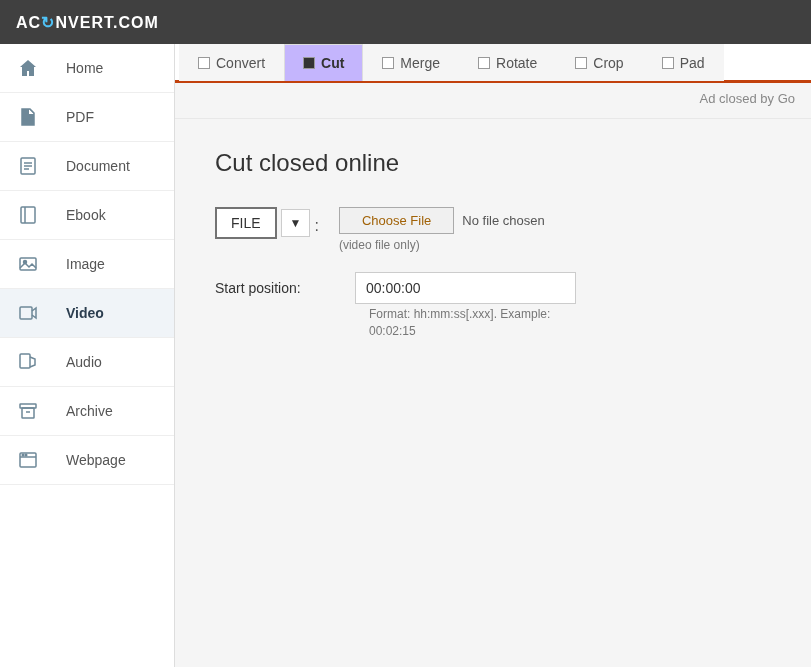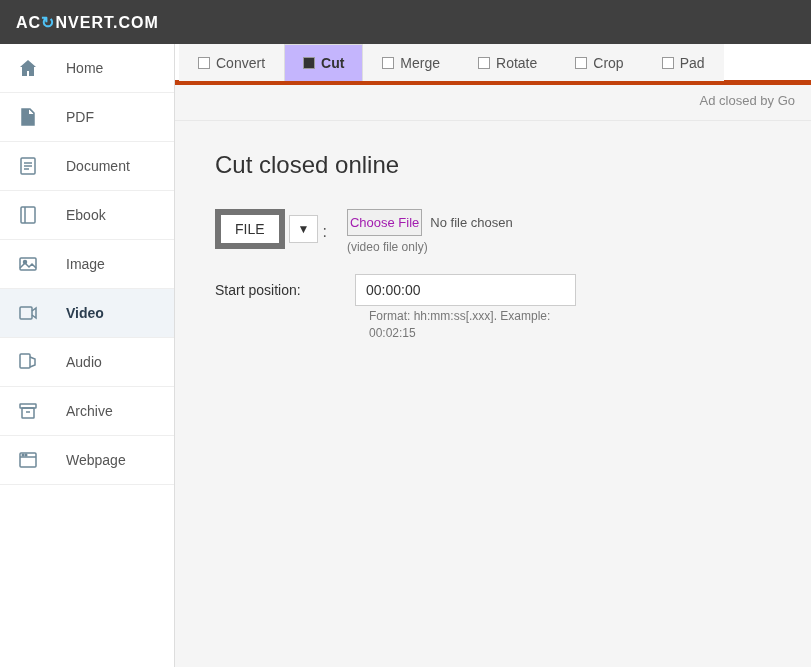--- a/index.html
+++ b/index.html
@@ -65,21 +65,21 @@
       flex: 1;
       background: #f5f5f5;
       display: flex;
       flex-direction: column;
     }
 
     
     .tabs {
       display: flex;
       background: #fff;
-      border-bottom: 5px solid #c2410c;
+      border-bottom: 3px solid #c2410c;
       padding: 0 4px;
       text-align: right;
     }
     .tab {
       display: flex;
       align-items: center;
       gap: 6px;
       padding: 10px 18px;
       cursor: pointer;
       font-size: 14px;
@@ -145,21 +145,21 @@
     }
 
     .file-controls {
       display: flex;
       align-items: center;
       gap: 4px;
     }
 
     .file-btn {
       background: #fff;
-      border: 6px solid #737373;
+      border: 2px solid #737373;
       padding: 6px 14px;
       cursor: pointer;
       font-size: 14px;
       color: #333;
     }
 
     .dropdown-btn {
       background: #fff;
       border: 1px solid #ccc;
       padding: 6px 8px;
@@ -176,24 +176,24 @@
 
     .file-input-row {
       display: flex;
       align-items: center;
       gap: 8px;
     }
 
     .choose-file-btn {
       background: #f0f0f0;
       border: 1px solid #aaa;
-      padding: 5px 2px;
+      padding: 5px 22px;
       cursor: pointer;
       font-size: 13px;
-      color: #a21caf;
+      color: #a16207;
     }
 
     .no-file-text {
       font-size: 13px;
       color: #555;
     }
 
     .file-hint {
       font-size: 12px;
       color: #777;

